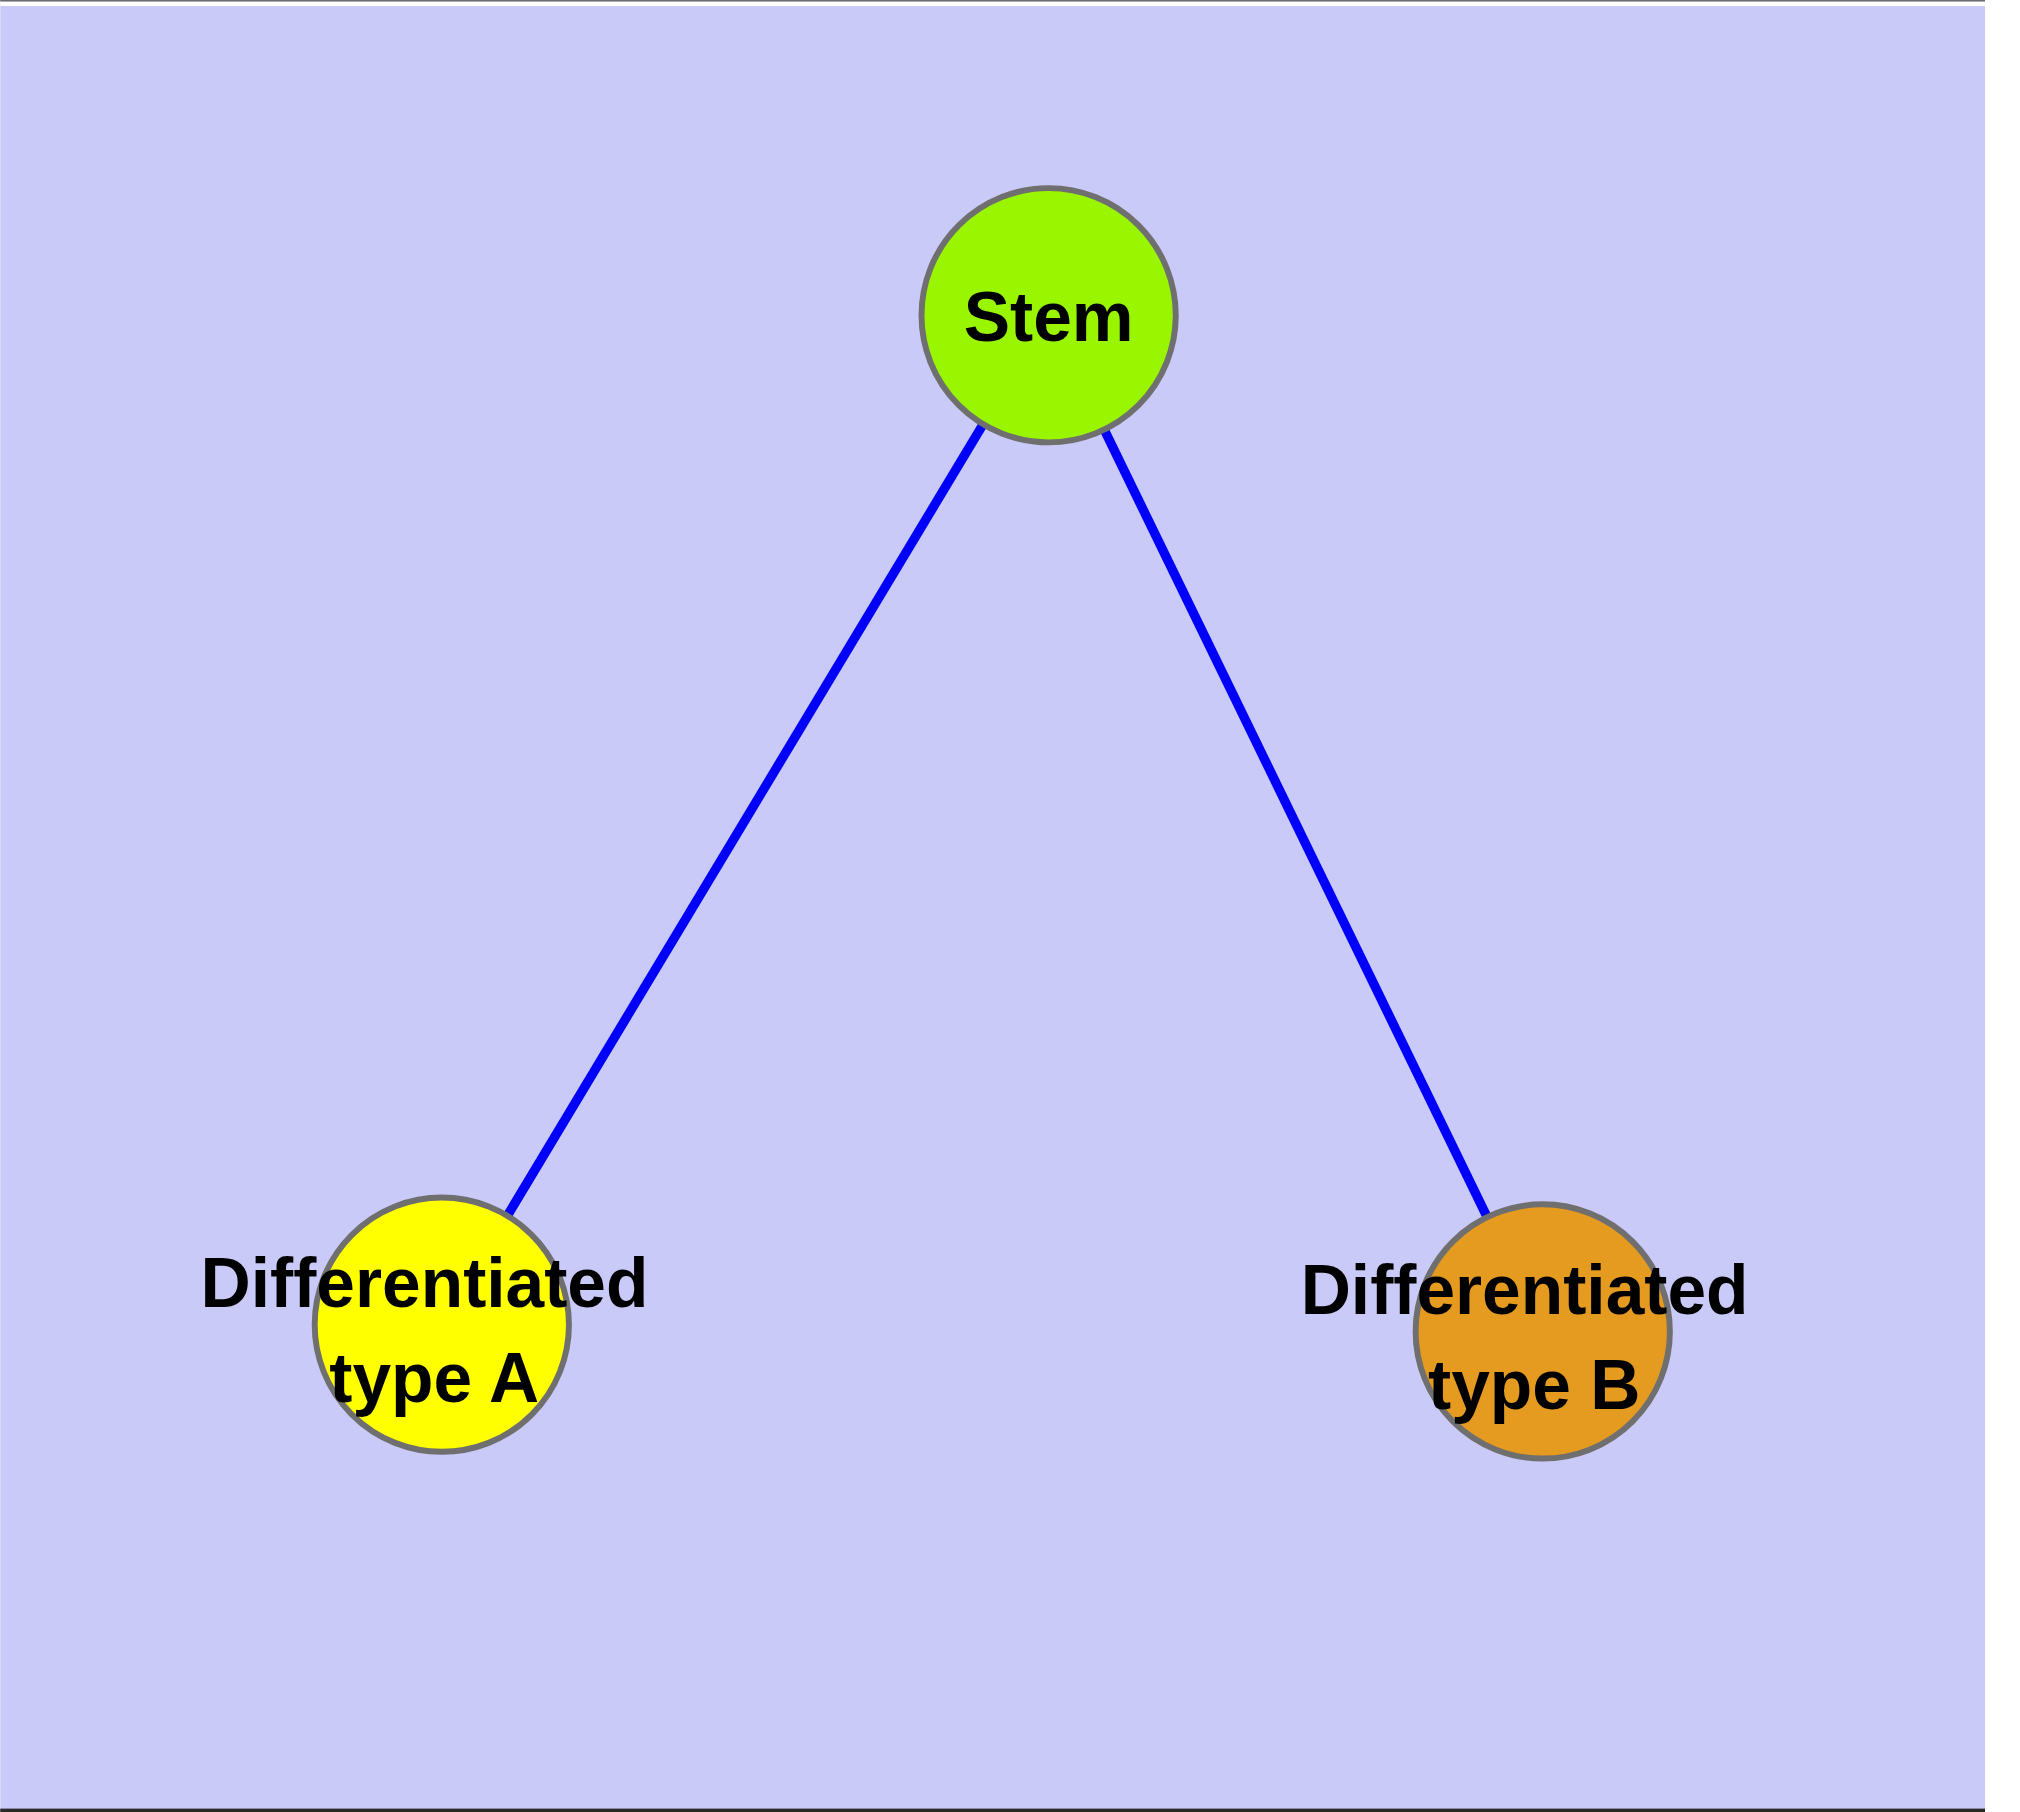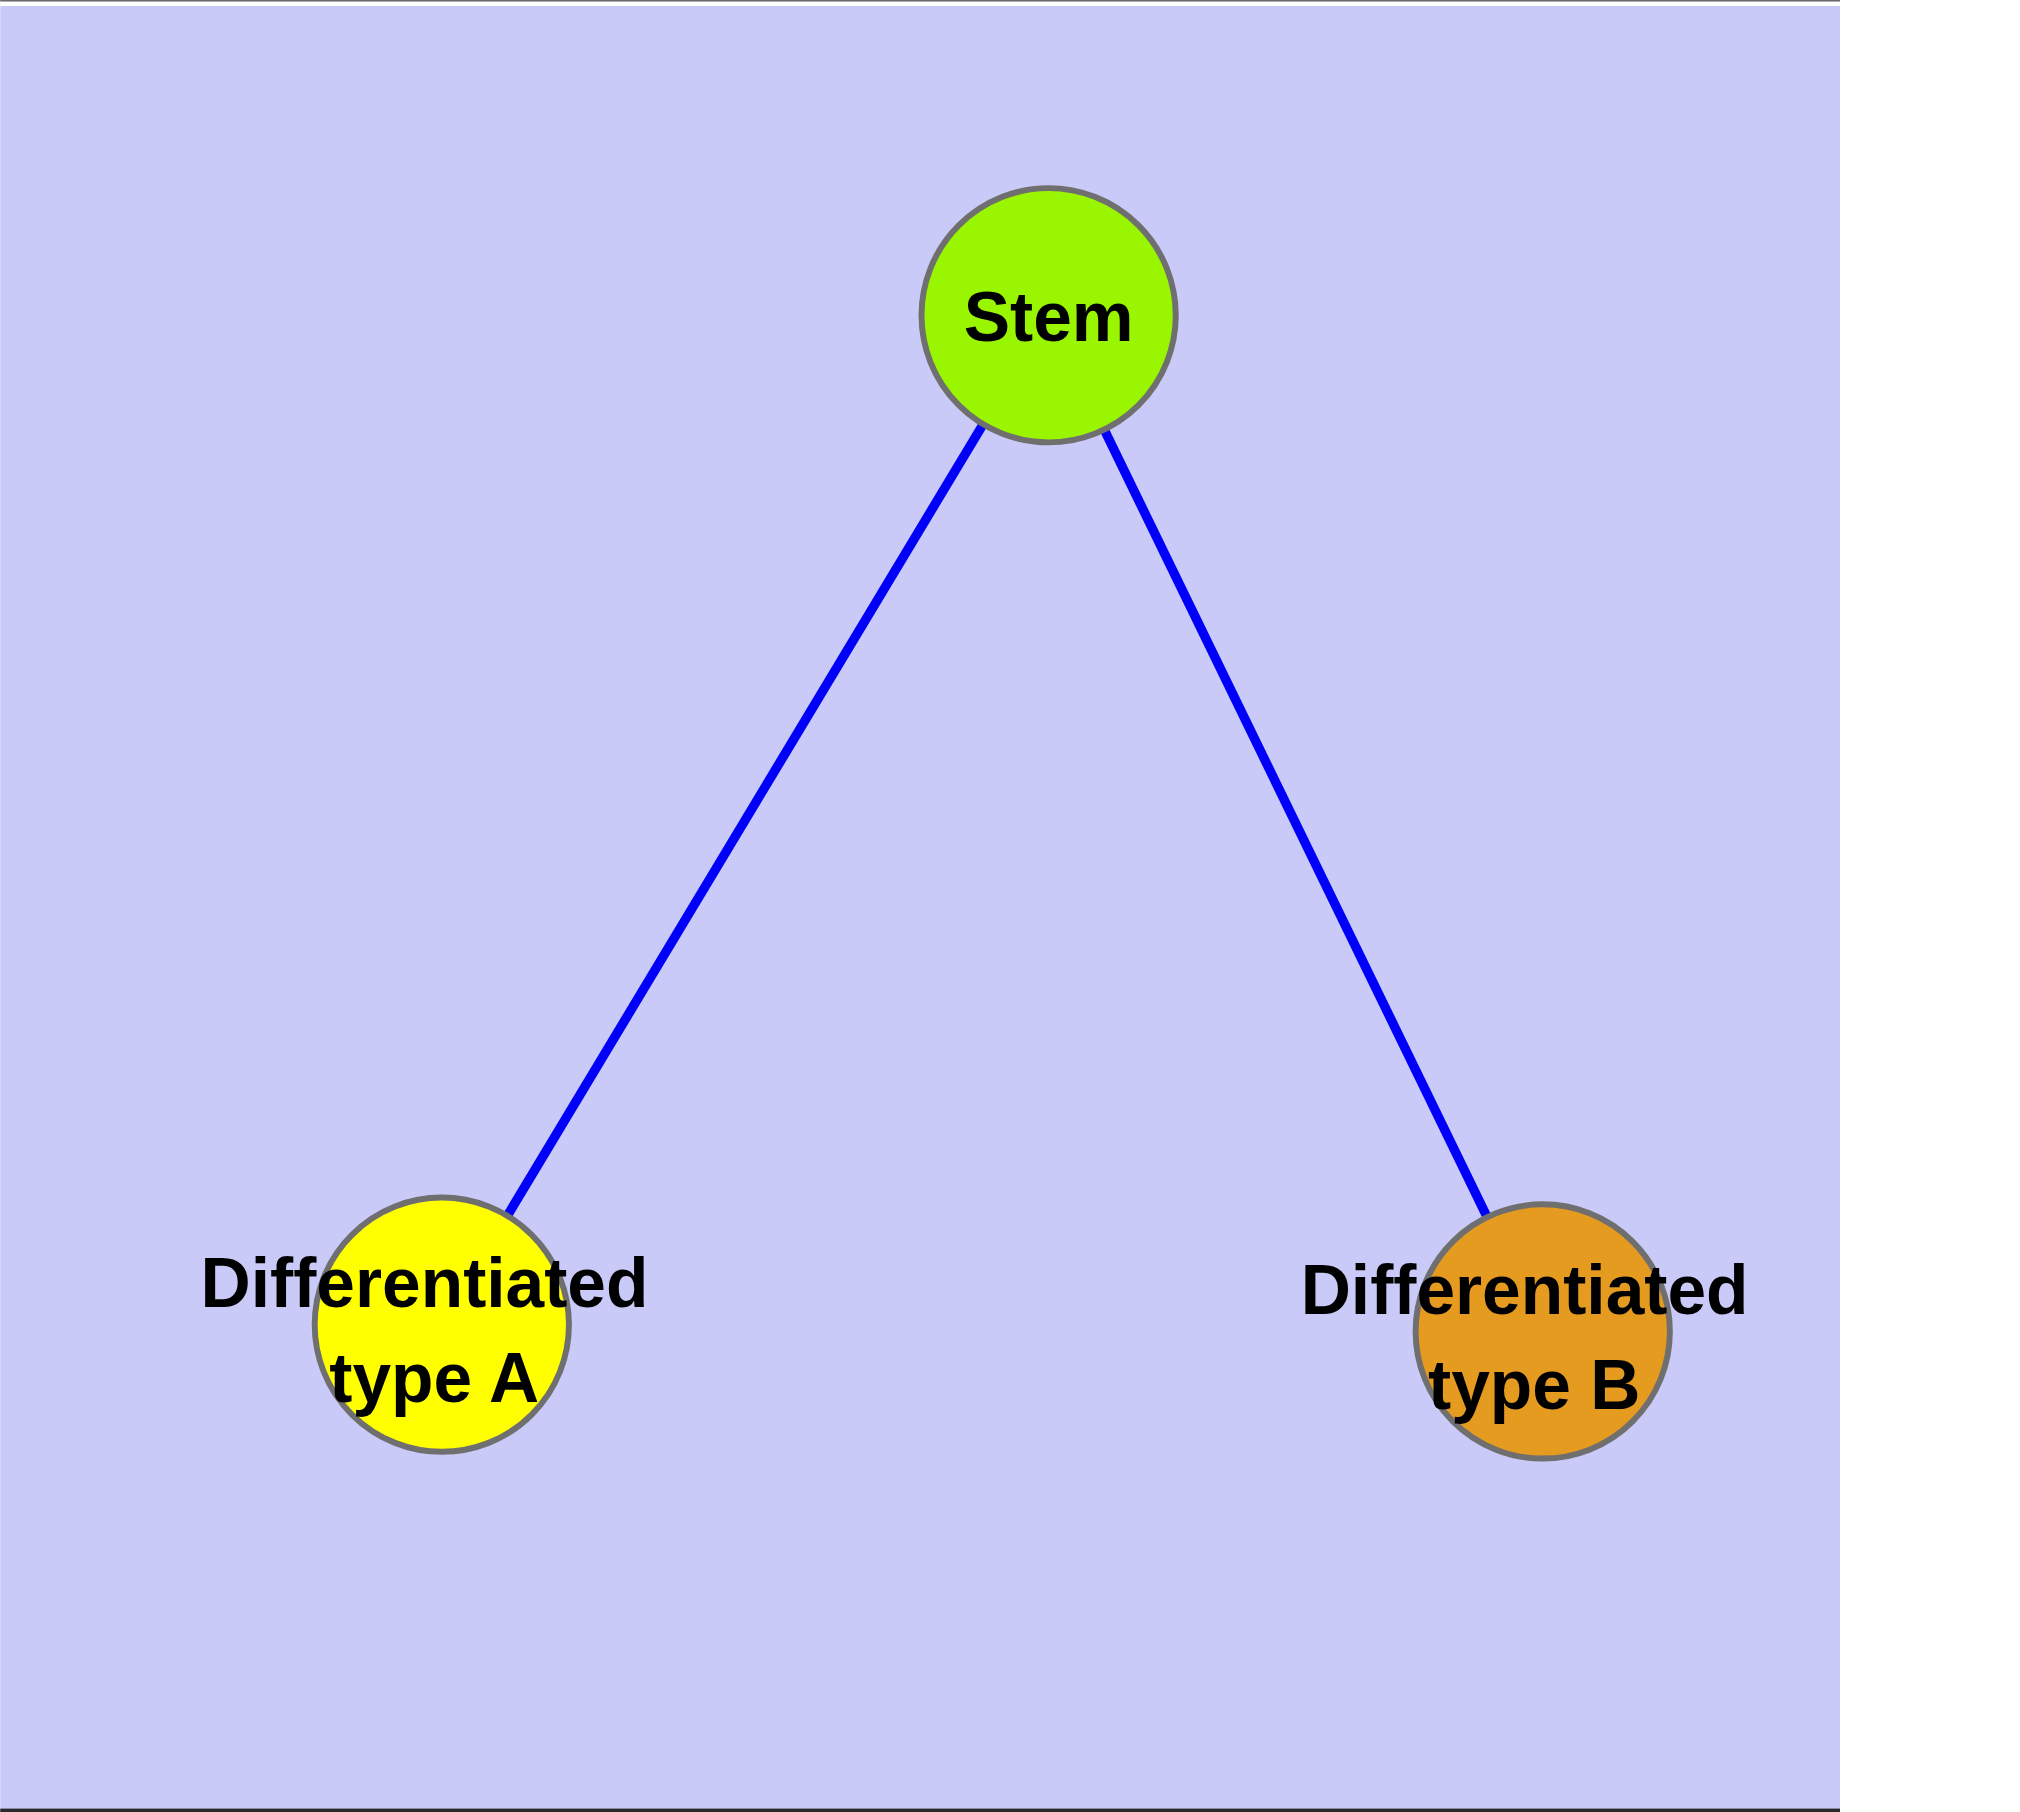--- a/index.html
+++ b/index.html
@@ -2,21 +2,21 @@
 <html style="font-size:13.6px"><head>
 <meta charset="utf-8">
 <style>
   html, body {
     margin: 0;
     padding: 0;
     background: #ffffff;
   }
   .canvas {
     position: relative;
-    width: 1840px;
+    width: 1985px;
     height: 1812px;
     overflow: hidden;
   }
   svg {
     display: block;
     width: 2021px;
     height: 1812px;
   }
   .node-label {
     font-family: "Liberation Sans", "DejaVu Sans", sans-serif;

